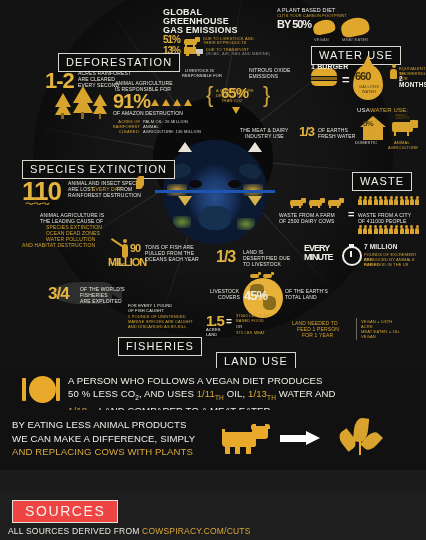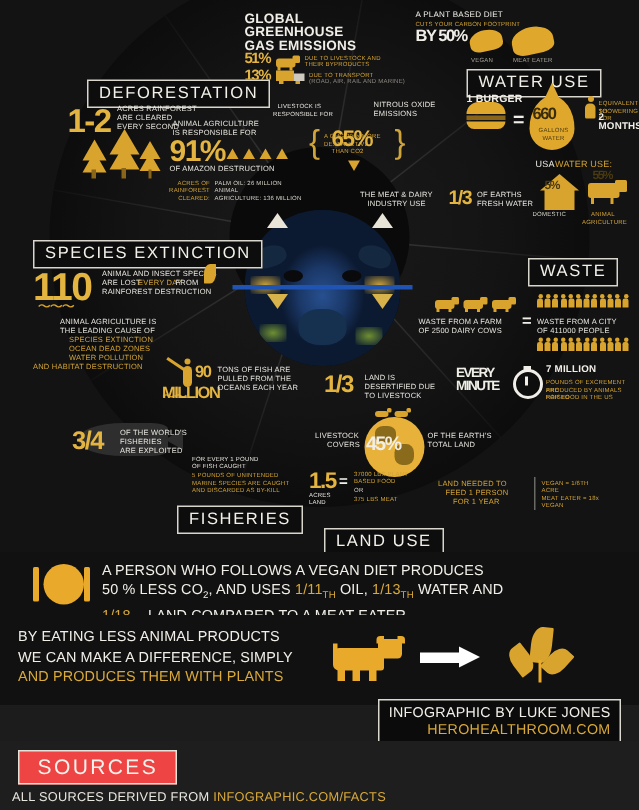--- a/index.html
+++ b/index.html
@@ -502,21 +502,21 @@
     </div>
     <div>
       <span class="g">1/18</span><sub class="g">TH</sub><span> LAND COMPARED TO A MEAT EATER</span>
     </div>
   </div>
 
   <div class="diff-block"></div>
   <div class="dtext">
     <div>BY EATING LESS ANIMAL PRODUCTS</div>
     <div>WE CAN MAKE A DIFFERENCE, SIMPLY</div>
-    <div class="g">AND PRODUCES THEM WITH PLANTS</div>
+    <div class="g">AND REPLACING COWS WITH PLANTS</div>
   </div>
   <div style="position:absolute;left:222px;top:424px;width:50px;height:30px;">
     <div style="position:absolute;left:0;top:8px;width:34px;height:15px;background:#e9a92b;border-radius:4px 2px 2px 4px;"></div>
     <div style="position:absolute;left:30px;top:2px;width:16px;height:13px;background:#e9a92b;border-radius:3px;"></div>
     <div style="position:absolute;left:29px;top:0px;width:5px;height:5px;background:#e9a92b;border-radius:50% 0 50% 0;"></div>
     <div style="position:absolute;left:43px;top:0px;width:5px;height:5px;background:#e9a92b;border-radius:0 50% 0 50%;"></div>
     <div style="position:absolute;left:3px;top:22px;width:5px;height:8px;background:#e9a92b;"></div>
     <div style="position:absolute;left:13px;top:22px;width:5px;height:8px;background:#e9a92b;"></div>
     <div style="position:absolute;left:24px;top:22px;width:5px;height:8px;background:#e9a92b;"></div>
     <div style="position:absolute;left:0px;top:5px;width:3px;height:10px;background:#e9a92b;"></div>
@@ -525,25 +525,21 @@
       <div class="bar"></div>
       <div class="tip"></div>
     </div>
   <div style="position:absolute;left:340px;top:418px;width:44px;height:38px;">
     <div class="leaf" style="left:14px;top:0;width:14px;height:24px;transform:rotate(6deg);"></div>
     <div class="leaf" style="left:1px;top:12px;width:13px;height:20px;transform:rotate(-38deg);"></div>
     <div class="leaf" style="left:25px;top:13px;width:13px;height:20px;transform:rotate(42deg);"></div>
     <div style="position:absolute;left:19px;top:22px;width:2px;height:15px;background:#e9a92b;"></div>
   </div>
 
-  <div class="credit">
-    <div class="l1">INFOGRAPHIC BY LUKE JONES</div>
-    <div class="l2">HEROHEALTHROOM.COM</div>
-  </div>
 
   <div class="src-block">
     <div class="src-hdr">SOURCES</div>
     <div class="src-line">
-      <span>ALL SOURCES DERIVED FROM </span><b>INFOGRAPHIC.COM/FACTS</b>
+      <span>ALL SOURCES DERIVED FROM </span><b>COWSPIRACY.COM/CUTS</b>
     </div>
   </div>
 
 </div>
 
 </body></html>

